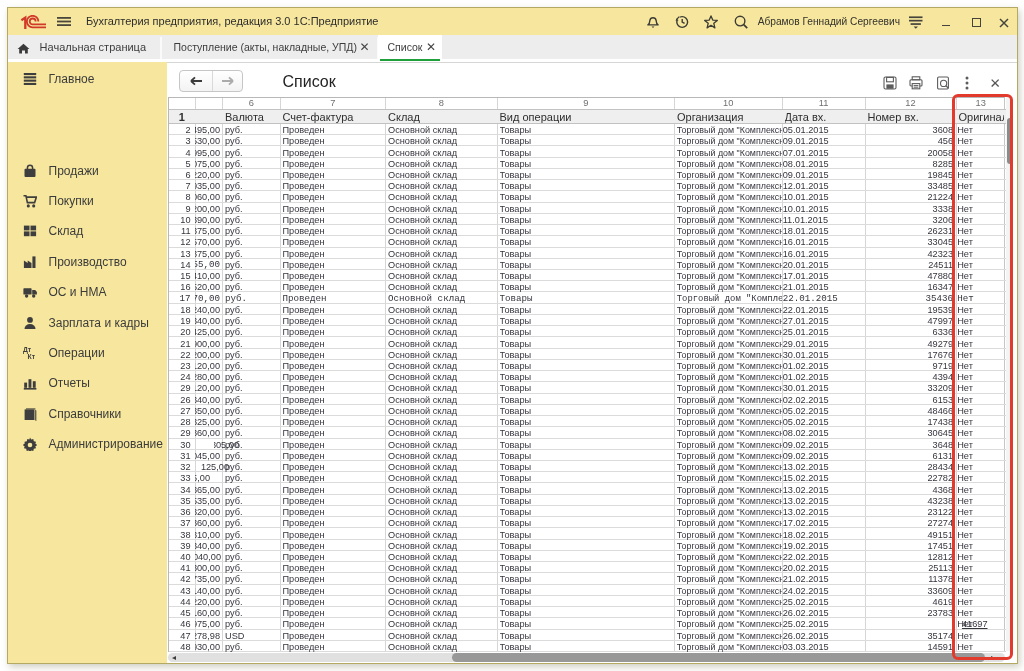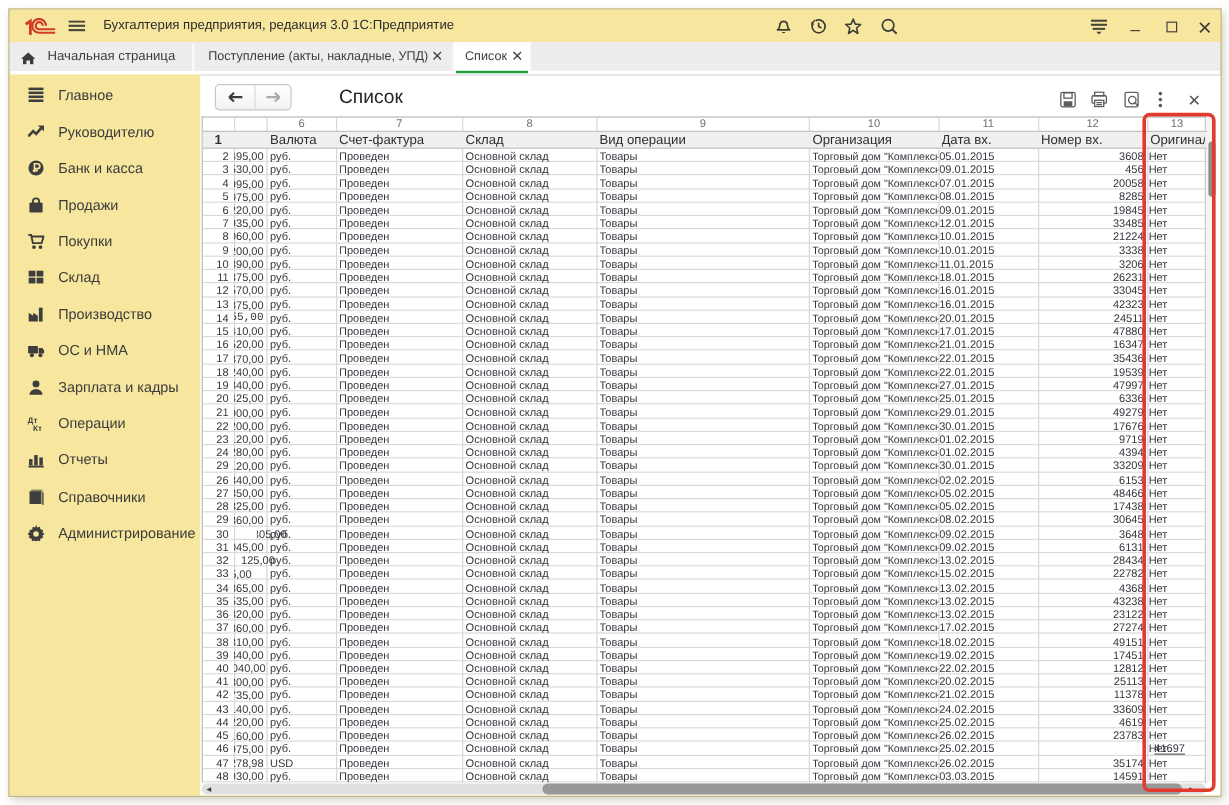--- a/index.html
+++ b/index.html
@@ -58,20 +58,21 @@
         <svg width="14" height="14" viewBox="0 0 14 14" style="">
           <path d="M7 0.9 L8.75 5.1 13.3 5.4 9.8 8.35 10.9 12.9 7 10.3 3.1 12.9 4.2 8.35 0.7 5.4 5.25 5.1 z" stroke="#3c3b35" stroke-width="1.3" fill="none" stroke-linejoin="round"></path>
         </svg>
       </div>
 <div style="position:absolute;left:726px;top:6.5px;">
         <svg width="14" height="14" viewBox="0 0 14 14" style="">
           <circle cx="6.1" cy="6.1" r="4.8" stroke="#3c3b35" stroke-width="1.4" fill="none"></circle>
           <path d="M9.7 9.7 L13.2 13.2" stroke="#3c3b35" stroke-width="1.7"></path>
         </svg>
       </div>
+<div style="position:absolute;right:117px;top:0;font-size:10.2px;line-height:27px;color:#33322c;">Абрамов Геннадий Сергеевич</div>
 <div style="position:absolute;left:901px;top:7px;">
         <svg width="14" height="14" viewBox="0 0 14 14" style="">
           <g fill="#45443c">
             <rect x="0" y="1.4" width="13.5" height="1.7"></rect>
             <rect x="0" y="4.8" width="13.5" height="1.7"></rect>
             <rect x="1.6" y="8.2" width="10.3" height="1.7"></rect>
             <path d="M4.6 11.4 h4.4 l-2.2 2.4 z"></path>
           </g>
         </svg>
       </div>
@@ -103,38 +104,20 @@
           <svg width="14" height="14" viewBox="0 0 14 14" style="">
             <g fill="#3e3e3e">
               <rect x="0.8" y="1.0" width="12.4" height="2.1"></rect>
               <rect x="0.8" y="4.3" width="12.4" height="2.1"></rect>
               <rect x="0.8" y="7.6" width="12.4" height="2.1"></rect>
               <rect x="0.8" y="10.9" width="12.4" height="2.1"></rect>
             </g>
           </svg>
         </span>
         <span class="sbtxt">Главное</span>
-      </div>
-<div class="sbitem" style="top:36.7px;">
-        <span class="sbic">
-          <svg width="14" height="14" viewBox="0 0 14 14" style="">
-            <path d="M0.6 10.6 L4.6 6.2 L7.2 8.6 L11.6 3.4" stroke="#3e3e3e" stroke-width="2.1" fill="none"></path>
-            <path d="M8.6 1.6 h5 v5 z" fill="#3e3e3e"></path>
-          </svg>
-        </span>
-        <span class="sbtxt">Руководителю</span>
-      </div>
-<div class="sbitem" style="top:67.1px;">
-        <span class="sbic">
-          <svg width="14" height="14" viewBox="0 0 14 14" style="">
-            <circle cx="7" cy="7" r="6.3" fill="#3e3e3e"></circle>
-            <path d="M5.7 10.6 V3.5 h2.5 a2 2 0 0 1 0 4 h-2.5 M4.3 9.2 h4.2" stroke="#f7e79e" stroke-width="1.35" fill="none"></path>
-          </svg>
-        </span>
-        <span class="sbtxt">Банк и касса</span>
       </div>
 <div class="sbitem" style="top:97.5px;">
         <span class="sbic">
           <svg width="14" height="14" viewBox="0 0 14 14" style="">
             <path d="M4.4 5.4 V3.9 a2.6 2.6 0 0 1 5.2 0 V5.4" stroke="#3e3e3e" stroke-width="1.5" fill="none"></path>
             <rect x="1.5" y="4.7" width="11" height="8.4" rx="1" fill="#3e3e3e"></rect>
           </svg>
         </span>
         <span class="sbtxt">Продажи</span>
       </div>
@@ -481,21 +464,21 @@
         <span class="c rt" style="left:26.5px;width:25.0px;direction:rtl;">520,00</span>
         <span class="c" style="left:56.5px;width:53.5px;">руб.</span>
         <span class="c" style="left:114.0px;width:101.5px;">Проведен</span>
         <span class="c" style="left:219.5px;width:107.5px;">Основной склад</span>
         <span class="c" style="left:331.0px;width:173.5px;">Товары</span>
         <span class="c" style="left:508.3px;width:105.2px;font-size:8.9px;">Торговый дом "Комплексный</span>
         <span class="c" style="left:614.2px;width:81px;">21.01.2015</span>
         <span class="c rt" style="left:696.5px;width:88px;">16347</span>
         <span class="c" style="left:788.7px;width:46.5px;">Нет</span>
       </div>
-<div class="drow" style="top:194.51px;">
+<div class="drow" style="top:194.51px;font-family:Liberation Mono, monospace;">
         <span class="c rt" style="left:0;width:22.0px;">17</span>
         <span class="c rt" style="left:26.5px;width:25.0px;direction:rtl;">370,00</span>
         <span class="c" style="left:56.5px;width:53.5px;">руб.</span>
         <span class="c" style="left:114.0px;width:101.5px;">Проведен</span>
         <span class="c" style="left:219.5px;width:107.5px;">Основной склад</span>
         <span class="c" style="left:331.0px;width:173.5px;">Товары</span>
         <span class="c" style="left:508.3px;width:105.2px;font-size:8.9px;">Торговый дом "Комплексный</span>
         <span class="c" style="left:614.2px;width:81px;">22.01.2015</span>
         <span class="c rt" style="left:696.5px;width:88px;">35436</span>
         <span class="c" style="left:788.7px;width:46.5px;">Нет</span>

